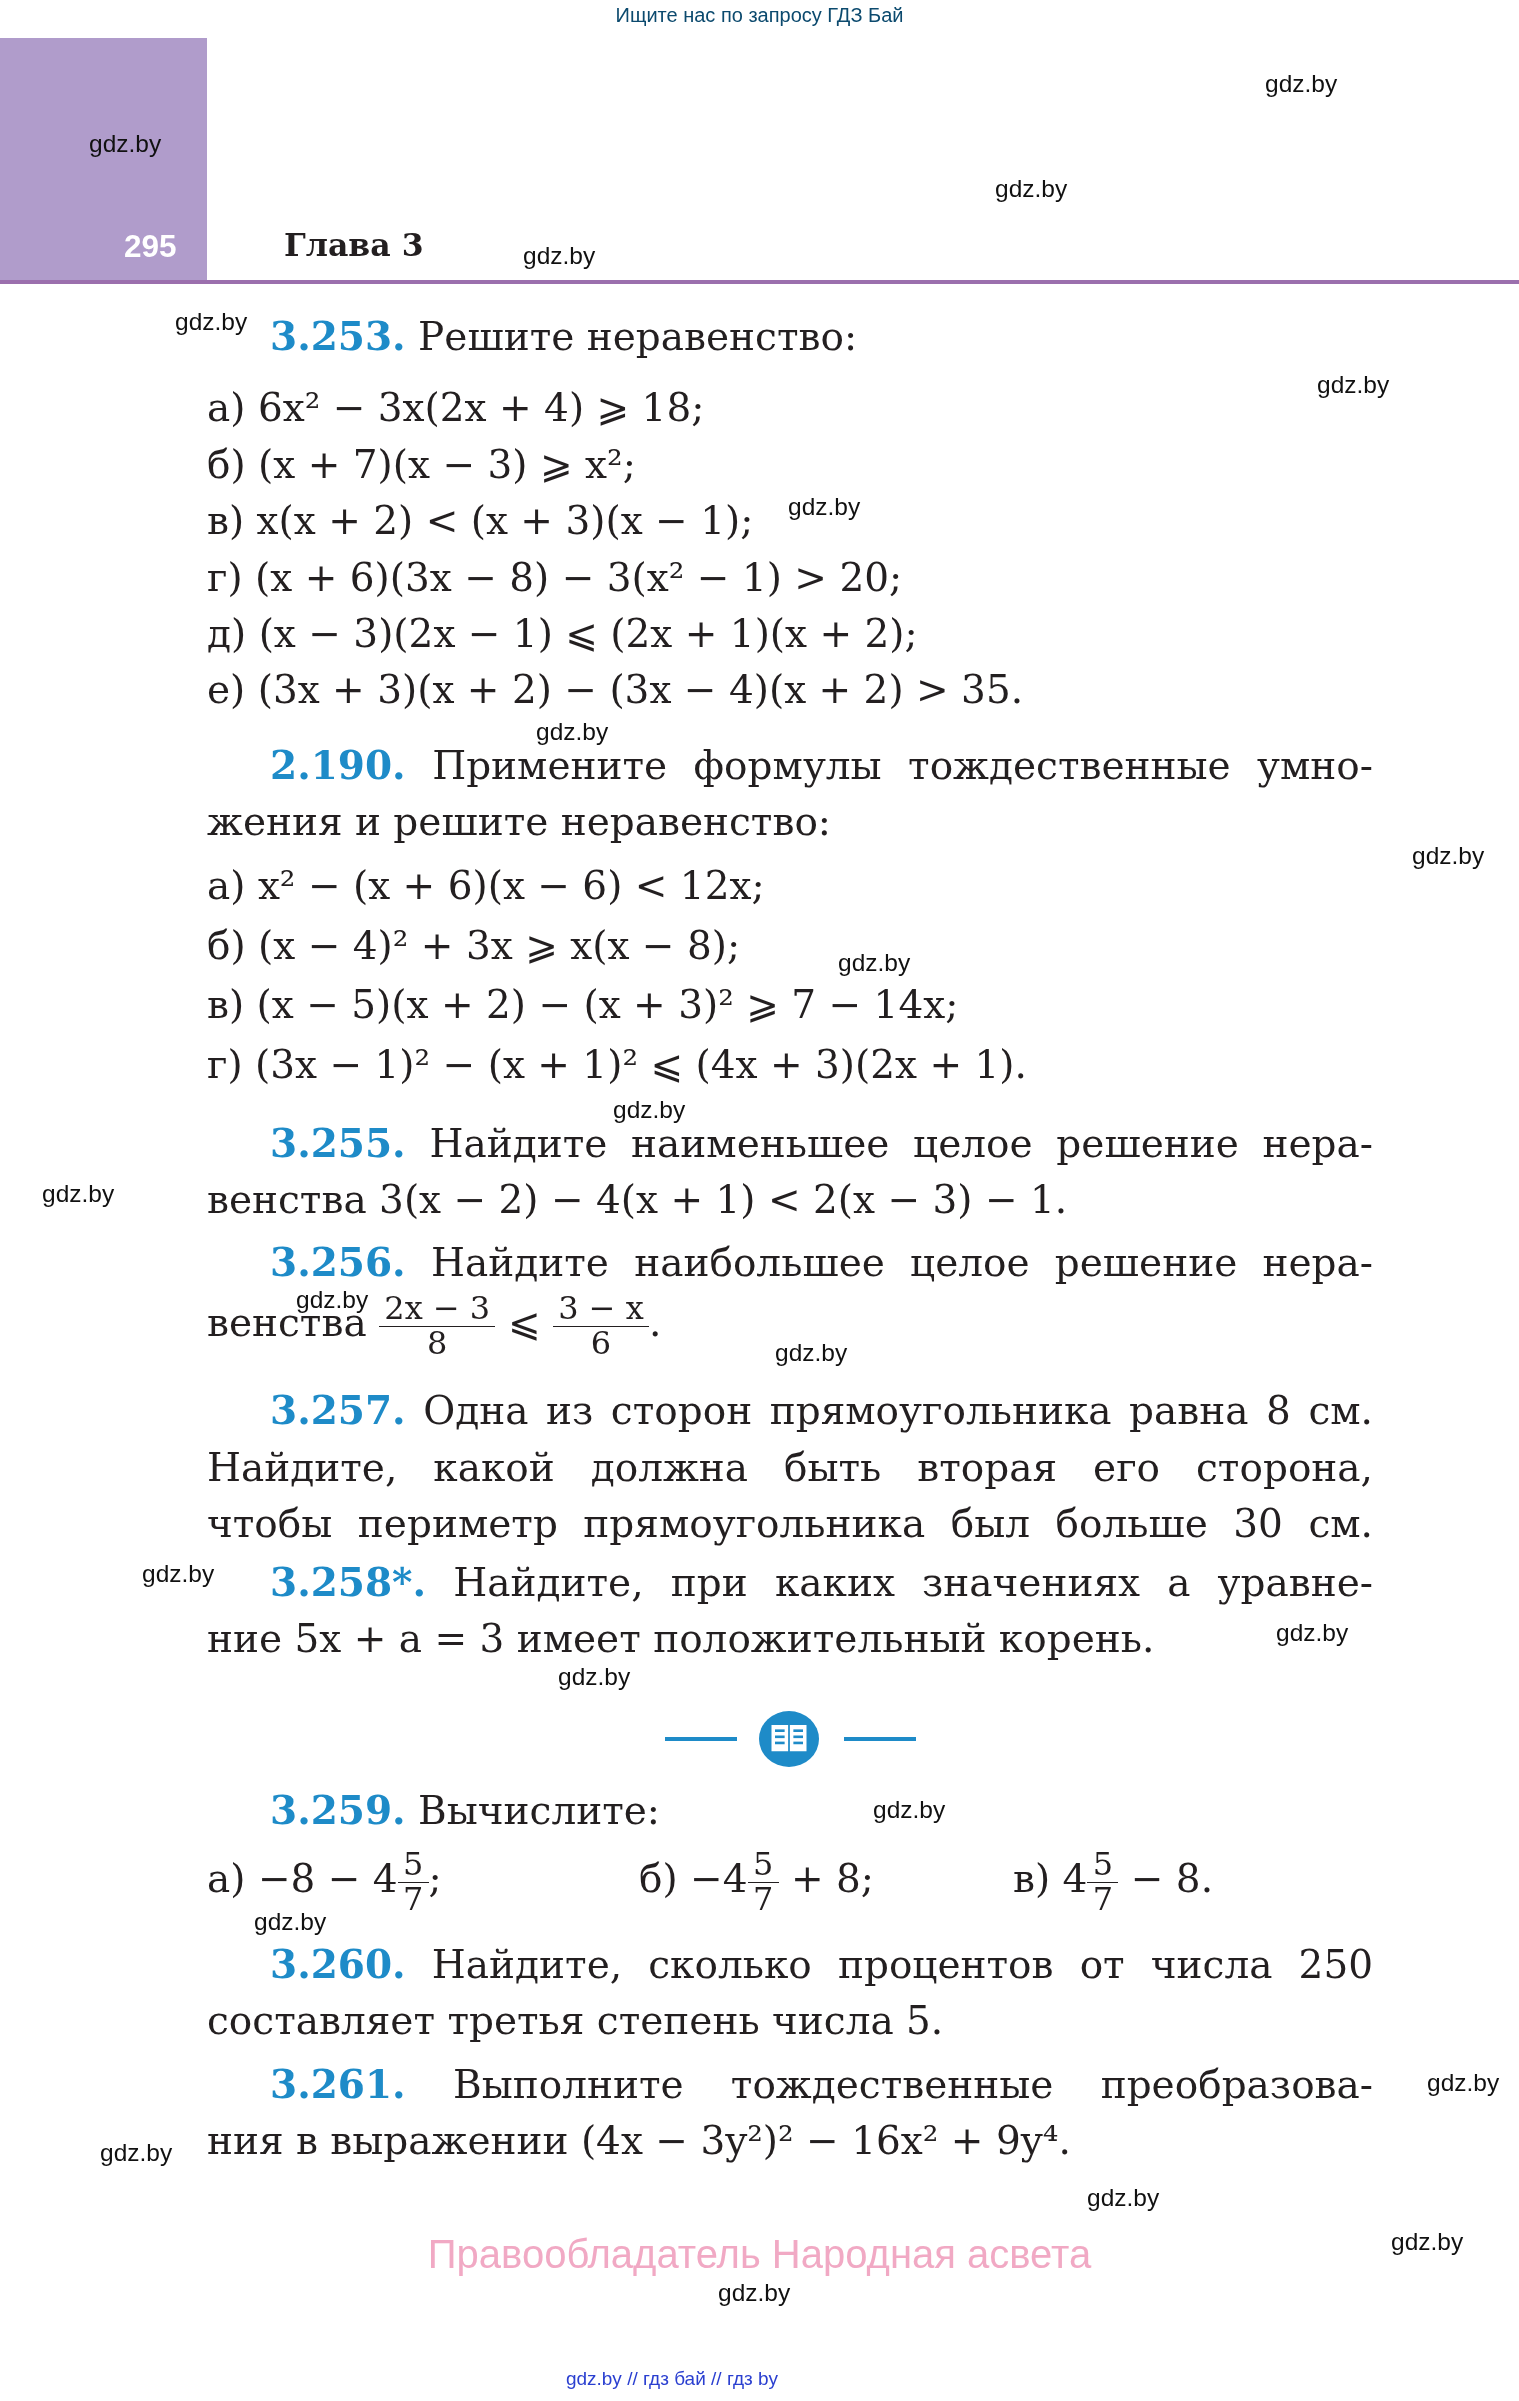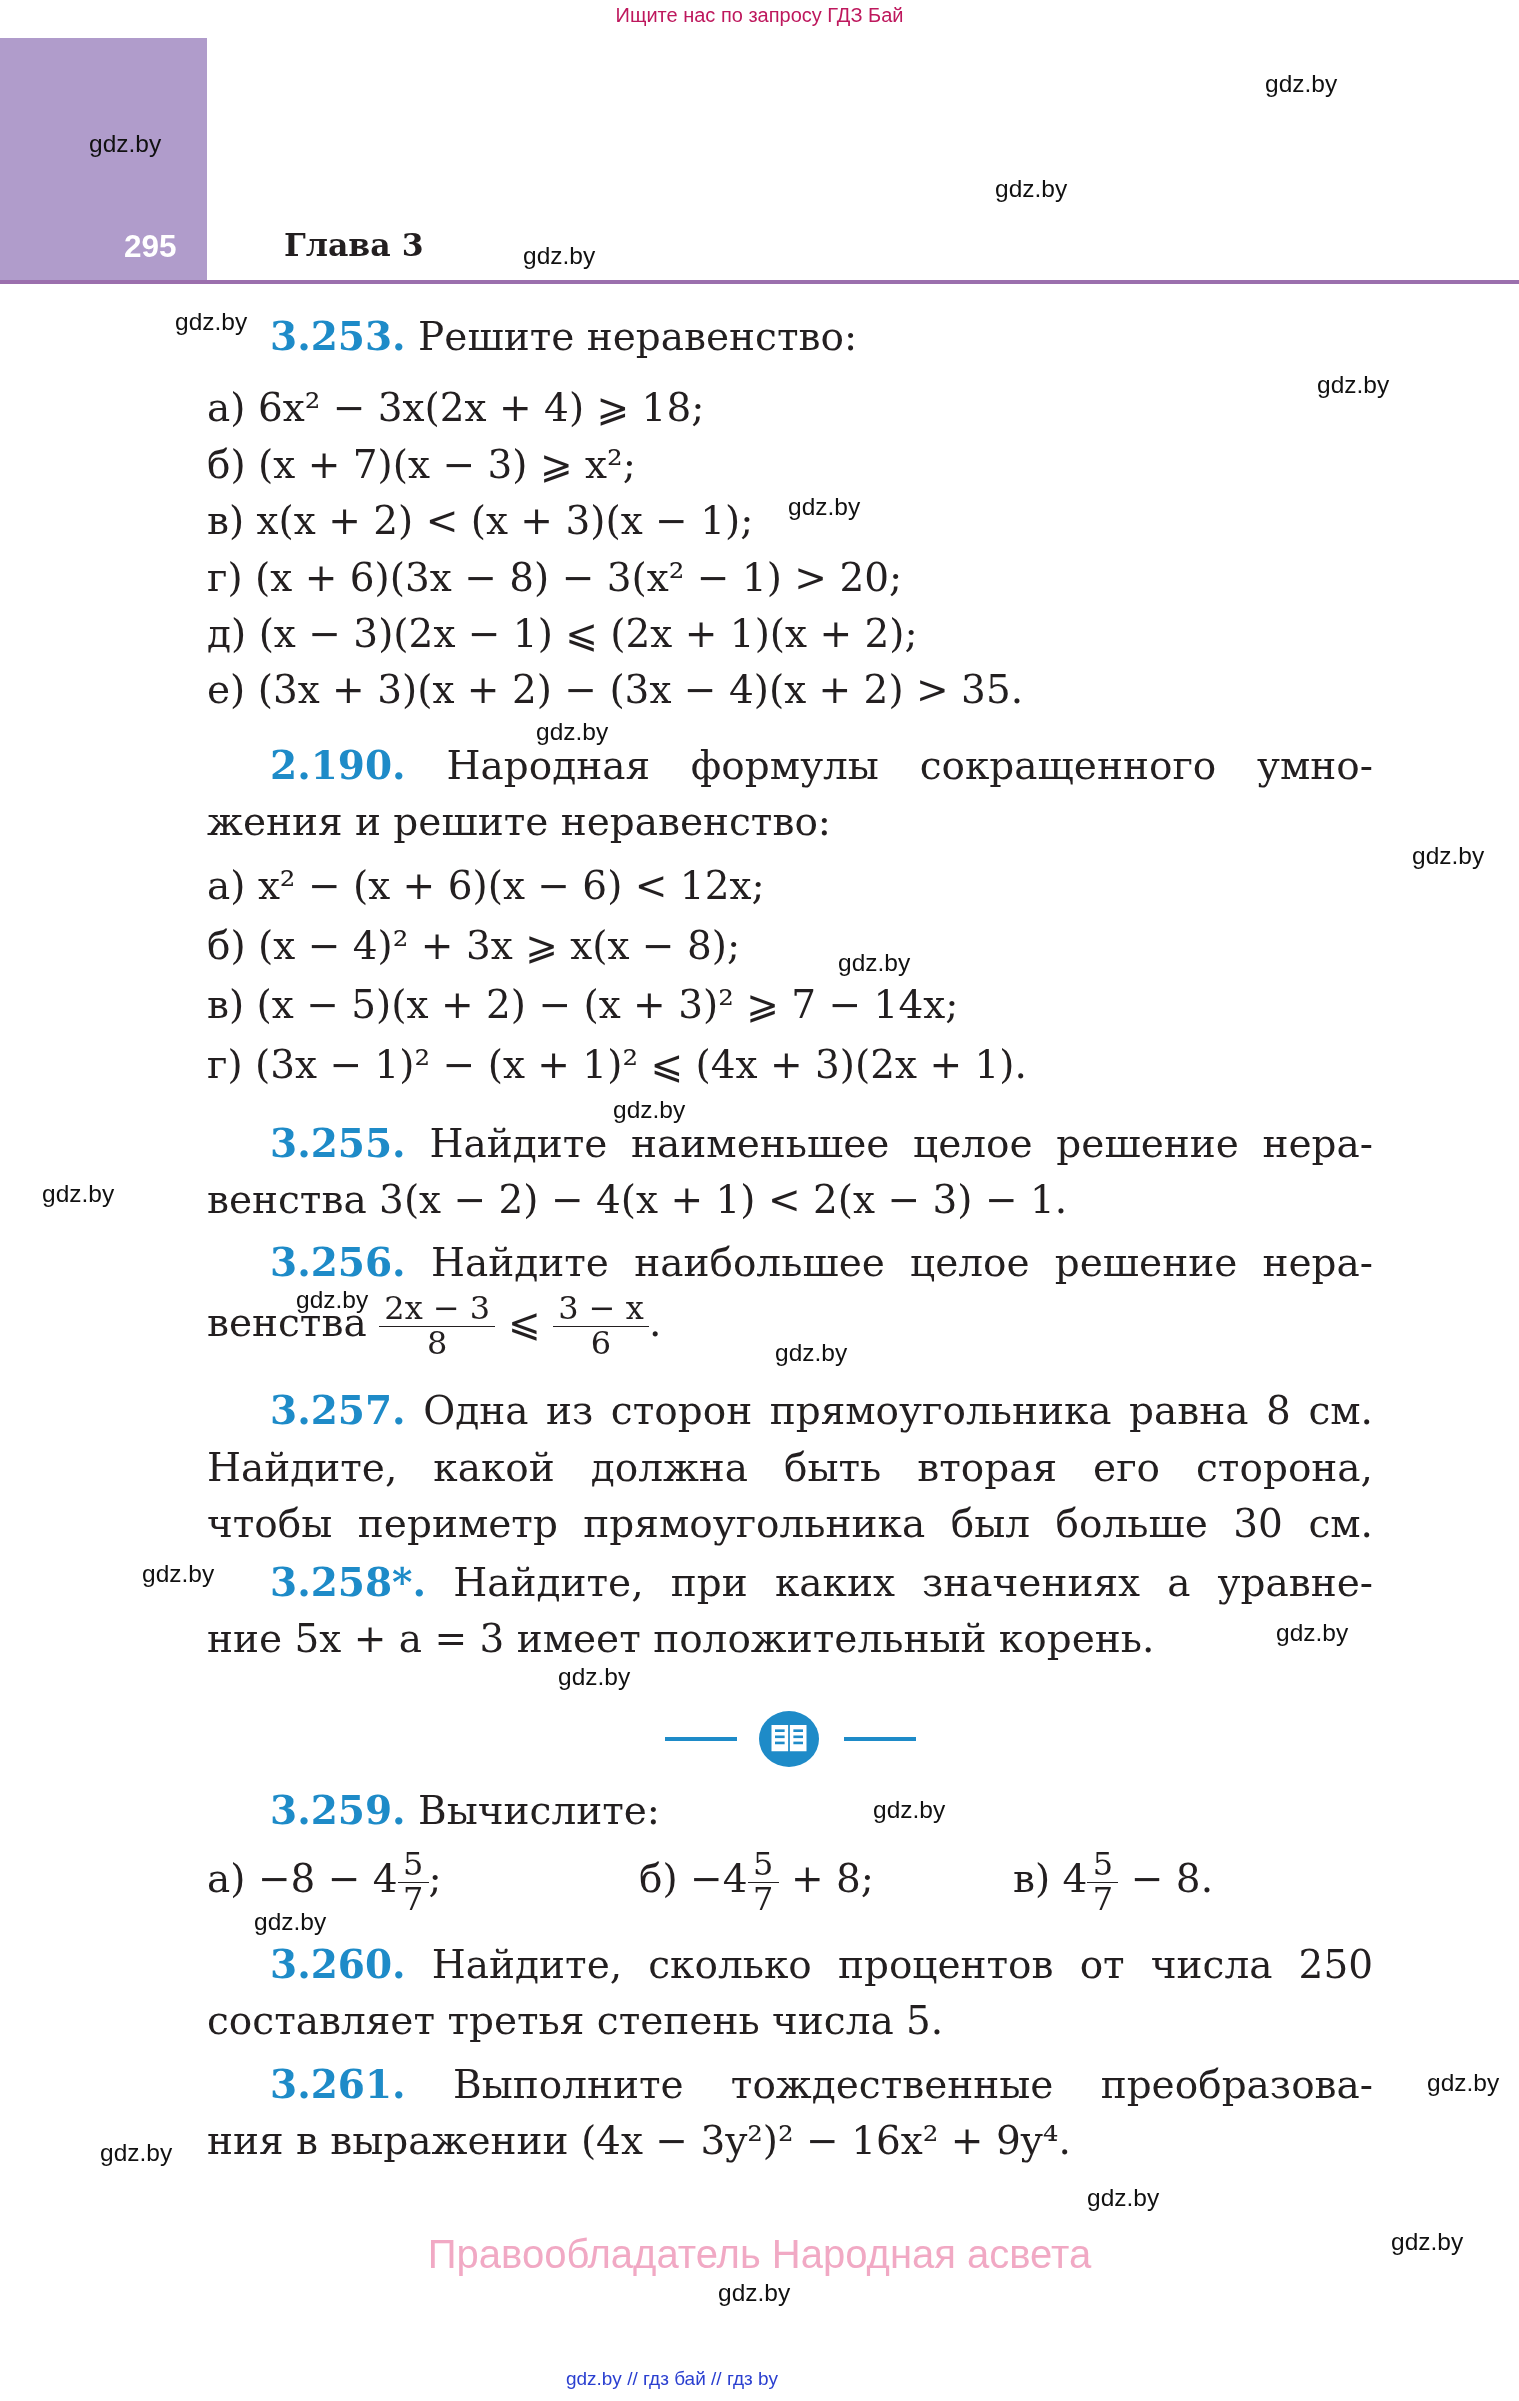--- a/index.html
+++ b/index.html
@@ -1,19 +1,19 @@
 <!DOCTYPE html>
 <html style="font-size:14px"><head>
 <meta charset="utf-8">
 <style>
   html, body { margin: 0; padding: 0; background: #ffffff; }
   body { width: 1519px; height: 2401px; position: relative; overflow: hidden;
          font-family: "DejaVu Serif", "Liberation Serif", serif; color: #231f20; }
   .abs { position: absolute; }
-  .topnote { left: 0; width: 1519px; top: 3.5px; text-align: center; color: #be185d;
+  .topnote { left: 0; width: 1519px; top: 3.5px; text-align: center; color: #0c4a6e;
              font-family: "Liberation Sans", sans-serif; font-size: 20px; }
   .side-block { left: 0; top: 38px; width: 207px; height: 243px; background: #b09ccb; }
   .rule { left: 0; top: 280px; width: 1519px; height: 3.5px; background: #9b6fad; }
   .page-num { left: 124px; top: 228px; color: #ffffff; font-family: "Liberation Sans", sans-serif;
               font-weight: bold; font-size: 31.5px; }
   .chapter { left: 239px; top: 226px; font-family: "DejaVu Serif", serif; font-weight: bold; font-size: 31.5px; margin-left: 45px; }
   .wm { font-family: "Liberation Sans", sans-serif; font-size: 24.5px; color: #111; }
   .line { font-size: 39px; white-space: nowrap; line-height: 1; }
   .num { color: #1e8bc8; font-weight: bold; }
   .frac { display: inline-block; vertical-align: middle; text-align: center; font-size: 0.82em; line-height: 1.05; }
@@ -68,21 +68,21 @@
   <span>Решите неравенство:</span>
 </div>
 <div class="abs line" style="left:207px;top:388px"><span>а)</span> <span>6x² − 3x(2x + 4) ⩾ 18;</span></div>
 <div class="abs line" style="left:207px;top:445px"><span>б)</span> <span>(x + 7)(x − 3) ⩾ x²;</span></div>
 <div class="abs line" style="left:207px;top:501px"><span>в)</span> <span>x(x + 2) &lt; (x + 3)(x − 1);</span></div>
 <div class="abs line" style="left:207px;top:558px"><span>г)</span> <span>(x + 6)(3x − 8) − 3(x² − 1) &gt; 20;</span></div>
 <div class="abs line" style="left:207px;top:614px"><span>д)</span> <span>(x − 3)(2x − 1) ⩽ (2x + 1)(x + 2);</span></div>
 <div class="abs line" style="left:207px;top:670px"><span>е)</span> <span>(3x + 3)(x + 2) − (3x − 4)(x + 2) &gt; 35.</span></div>
 
 <div class="abs line just" style="left:270px;top:746px;width:1103px">
-  <span class="num">2.190.</span> <span>Народная формулы сокращенного умно-</span>
+  <span class="num">2.190.</span> <span>Примените формулы тождественные умно-</span>
 </div>
 <div class="abs line" style="left:207px;top:802px">жения и решите неравенство:</div>
 <div class="abs line" style="left:207px;top:866px"><span>а)</span> <span>x² − (x + 6)(x − 6) &lt; 12x;</span></div>
 <div class="abs line" style="left:207px;top:926px"><span>б)</span> <span>(x − 4)² + 3x ⩾ x(x − 8);</span></div>
 <div class="abs line" style="left:207px;top:985px"><span>в)</span> <span>(x − 5)(x + 2) − (x + 3)² ⩾ 7 − 14x;</span></div>
 <div class="abs line" style="left:207px;top:1045px"><span>г)</span> <span>(3x − 1)² − (x + 1)² ⩽ (4x + 3)(2x + 1).</span></div>
 
 <div class="abs line just" style="left:270px;top:1124px;width:1103px">
   <span class="num">3.255.</span> <span>Найдите наименьшее целое решение нера-</span>
 </div>

